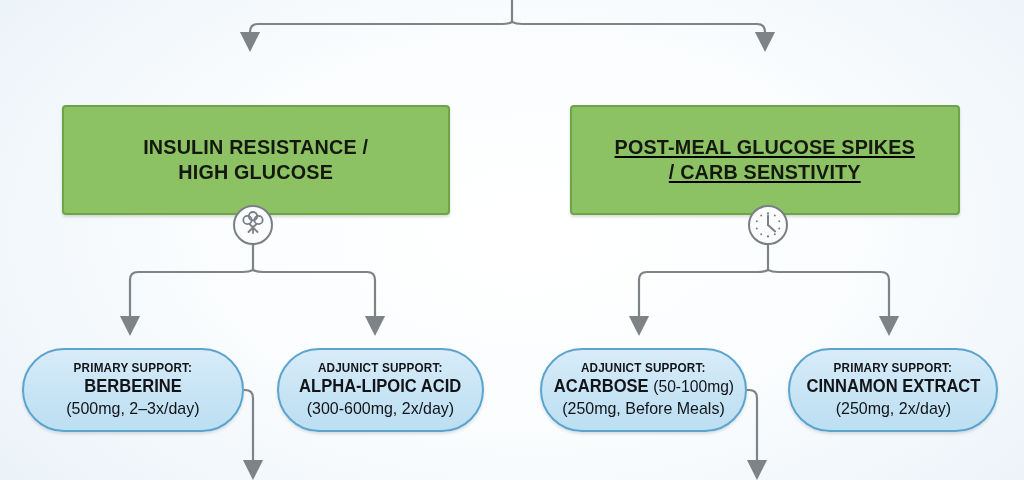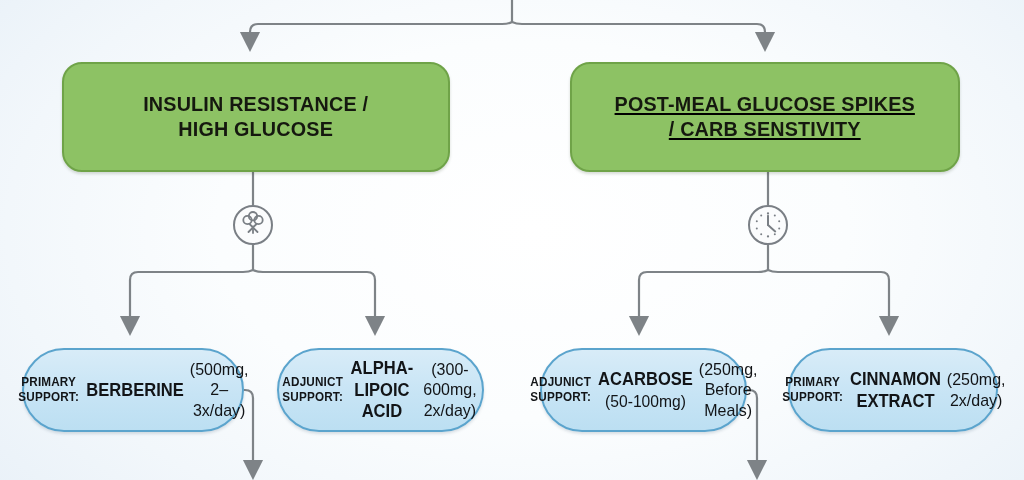--- a/index.html
+++ b/index.html
@@ -28,26 +28,27 @@
     width: 1024px;
     height: 480px;
   }
 
   
   .green-box {
     position: absolute;
     box-sizing: border-box;
     background: #8dc264;
     border: 2px solid #6fa348;
-    border-radius: 20px;
+    border-radius: 4px;
     box-shadow: 0 2px 3px rgba(40,60,30,0.18);
     display: flex;
     align-items: center;
     justify-content: center;
     text-align: center;
+    margin-top: 43px;
   }
   .green-box .gtext {
     font-size: 21px;
     font-weight: bold;
     letter-spacing: 0.2px;
     line-height: 1.18;
     color: #15180f;
     white-space: pre-line;
     transform: scaleX(0.94);
   }
@@ -56,21 +57,21 @@
 
   
   .blue-box {
     position: absolute;
     box-sizing: border-box;
     background: linear-gradient(180deg, #d8ecf8 0%, #c7e4f5 55%, #bcdff2 100%);
     border: 2px solid #5ba4cd;
     border-radius: 44px;
     box-shadow: 0 2px 3px rgba(40,70,95,0.16);
     display: flex;
-    flex-direction: row;
+    flex-direction: column;
     align-items: center;
     justify-content: center;
     text-align: center;
     color: #121417;
   }
   .blue-box .kicker {
     font-size: 13px;
     font-weight: bold;
     letter-spacing: 0.2px;
     line-height: 1.15;

